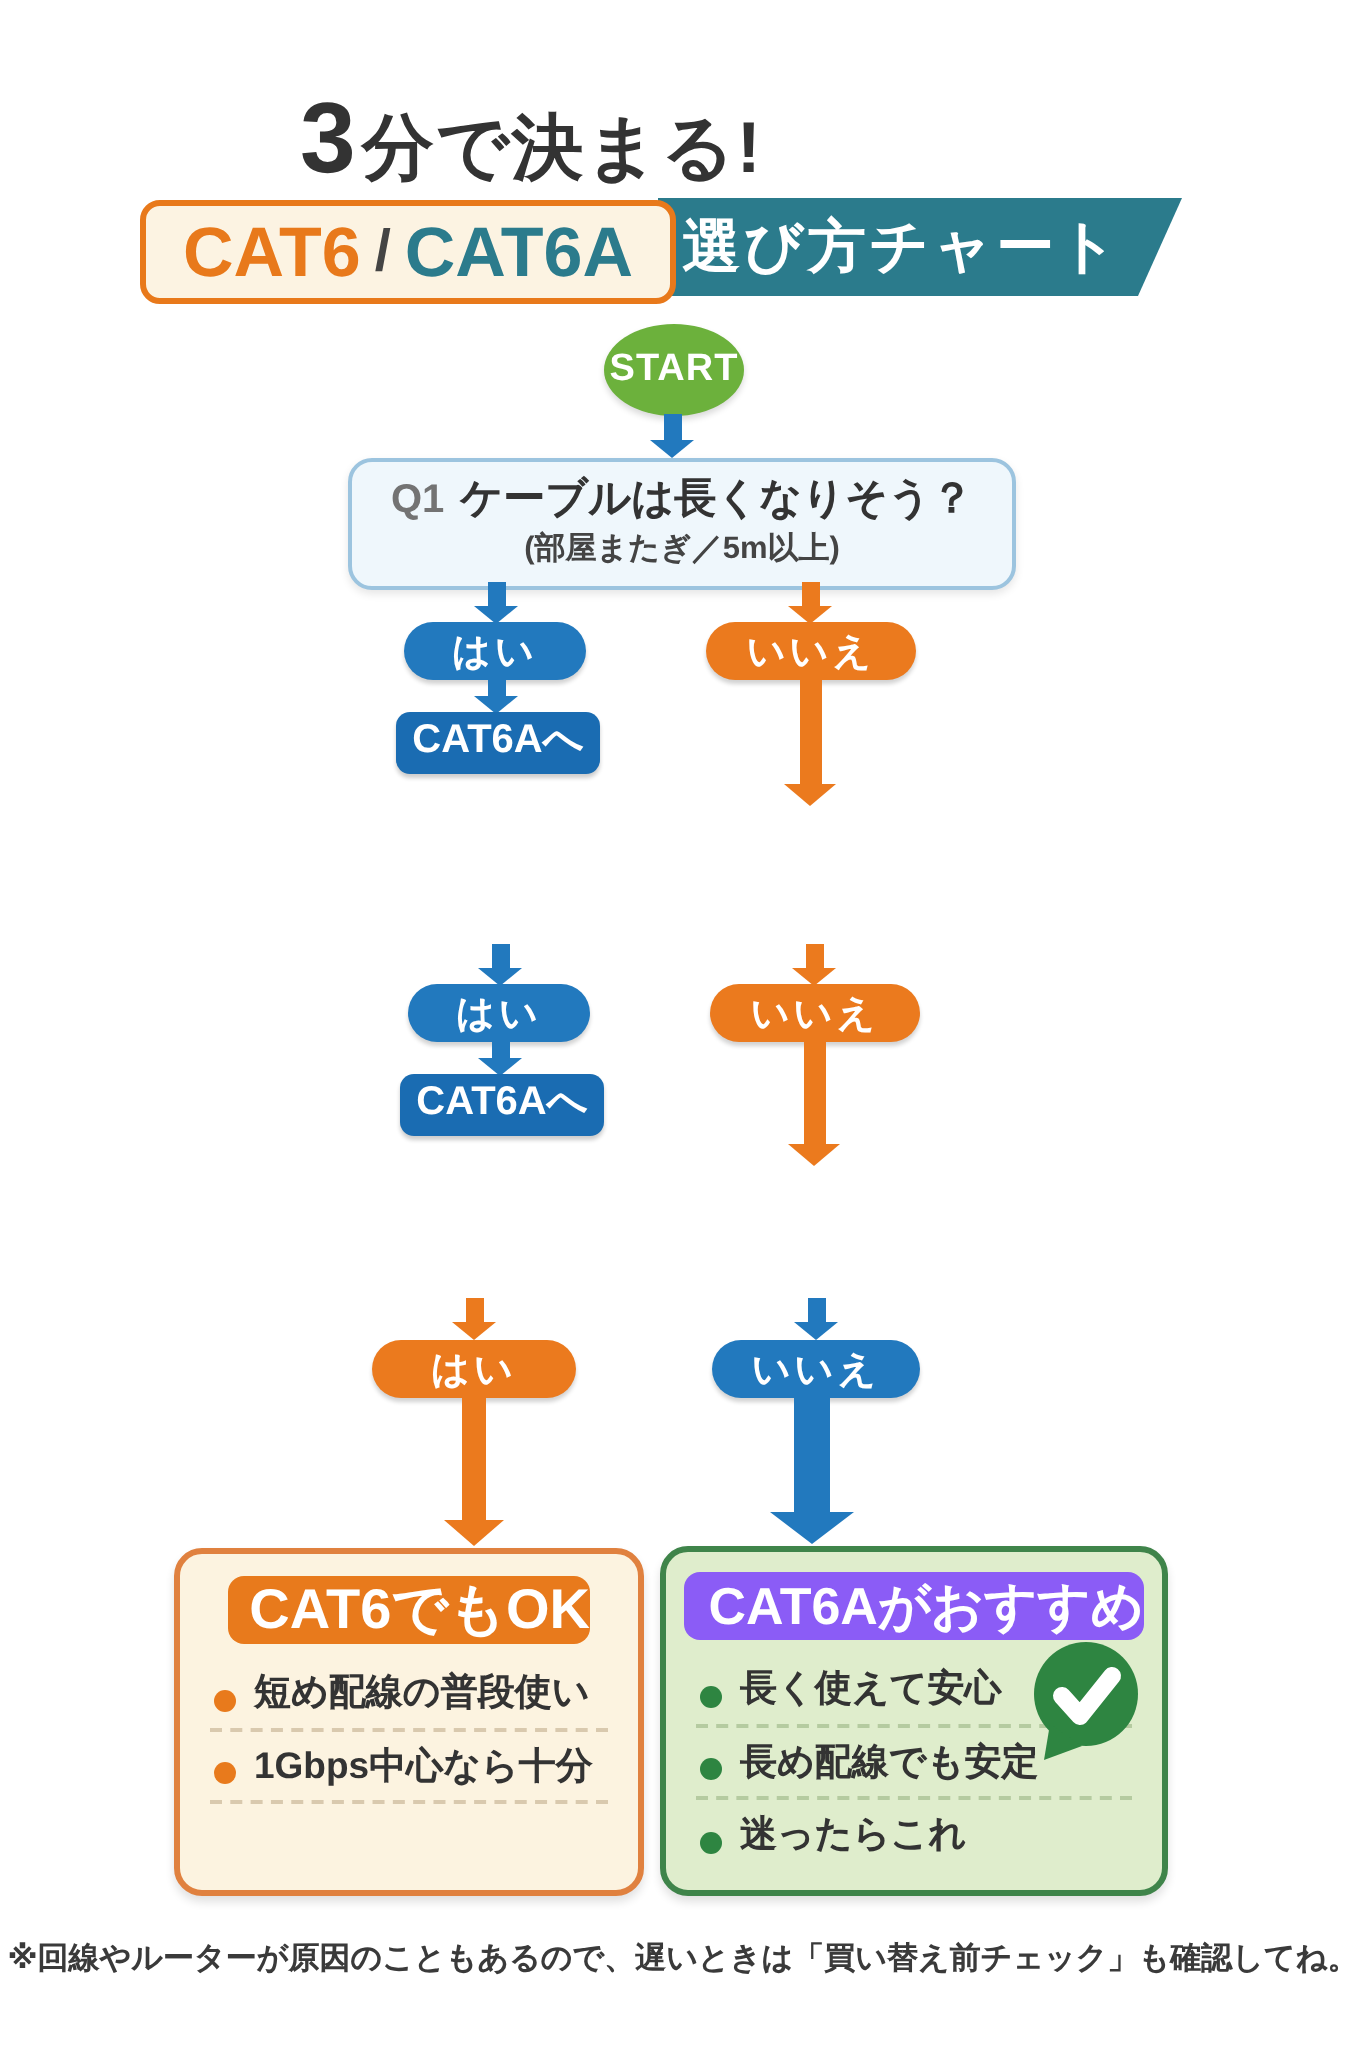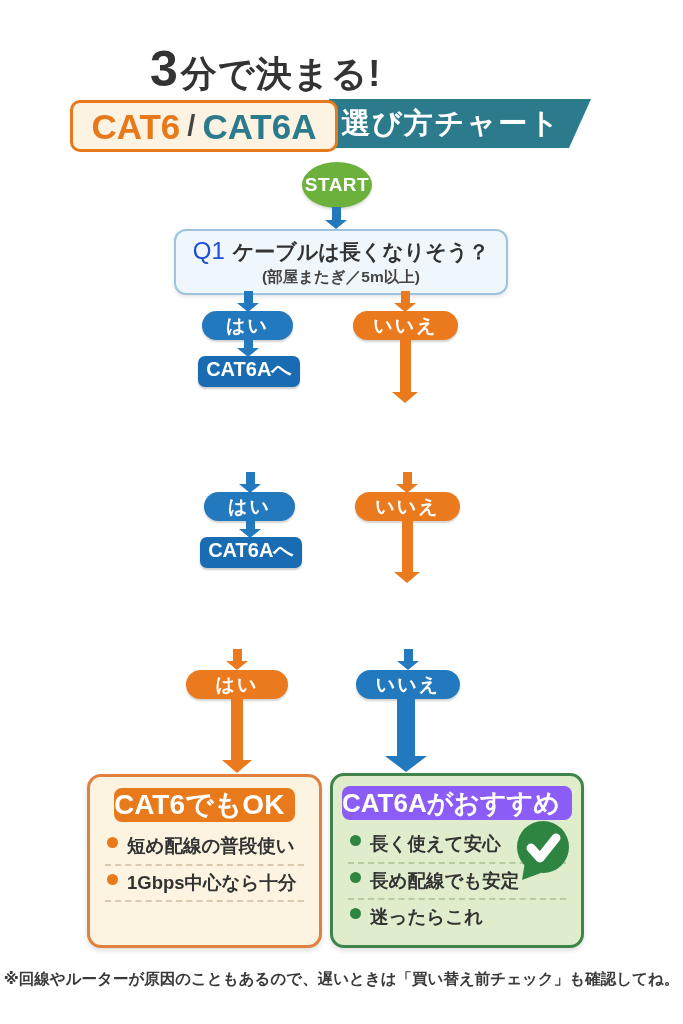--- a/index.html
+++ b/index.html
@@ -25,21 +25,21 @@
 
   
   .start{left:302px;top:162px;width:70px;height:46px;border-radius:50%;background:#6CB13C;
          display:flex;align-items:center;justify-content:center;box-shadow:0 2px 3px rgba(0,0,0,.15);}
   .start span{color:#fff;font-size:19px;font-weight:800;letter-spacing:.5px;}
 
   
   .qbox{background:#EFF7FC;border:2px solid #9CC4DF;border-radius:12px;
         box-shadow:0 2px 4px rgba(0,0,0,.10);display:flex;flex-direction:column;align-items:center;}
   .qline{display:flex;align-items:center;gap:8px;margin-top:8px;}
-  .qid{font-size:24px;font-weight:400;color:#1d4ed8;line-height:1;}
+  .qid{font-size:20px;font-weight:700;color:#737373;line-height:1;}
   .qtext{font-size:21px;font-weight:800;color:#333;line-height:1;}
   .qsub{font-size:15.5px;font-weight:700;color:#444;margin-top:4px;}
 
   
   .pill{border-radius:15px;display:flex;align-items:center;justify-content:center;
         box-shadow:0 2px 2px rgba(0,0,0,.18);}
   .pill span{color:#fff;font-size:19px;font-weight:800;letter-spacing:2px;}
   .pill.blue{background:#2279BE;}
   .pill.orange{background:#EB7A1E;}
   .goto{background:#1A6CB2;border-radius:7px;display:flex;align-items:flex-start;justify-content:center;
@@ -54,28 +54,28 @@
   .a-m .shaft{width:11px;} .a-m .head{border-left:13px solid transparent;border-right:13px solid transparent;border-top-width:11px;border-top-style:solid;}
   .a-l .shaft{width:12px;} .a-l .head{border-left:15px solid transparent;border-right:15px solid transparent;border-top-width:13px;border-top-style:solid;}
   .a-xl .shaft{width:18px;}.a-xl .head{border-left:21px solid transparent;border-right:21px solid transparent;border-top-width:16px;border-top-style:solid;}
   .blue-a .shaft{background:#2279BE;} .blue-a .head{border-top-color:#2279BE;}
   .orange-a .shaft{background:#EB7A1E;} .orange-a .head{border-top-color:#EB7A1E;}
 
   
   .result{border-radius:14px;box-shadow:0 3px 5px rgba(0,0,0,.12);}
   .res-left{left:87px;top:774px;width:229px;height:168px;background:#FCF3E0;border:3px solid #E0813F;}
   .res-right{left:330px;top:773px;width:248px;height:169px;background:#DFEDCC;border:3px solid #3F844A;}
-  .res-head{height:34px;border-radius:8px;display:flex;align-items:center;justify-content:flex-start;}
+  .res-head{height:34px;border-radius:8px;display:flex;align-items:center;justify-content:flex-end;}
   .res-head span{color:#fff;font-weight:800;line-height:1;}
   .res-left .res-head{margin:11px 24px 0;background:#E87A1C;}
   .res-left .res-head span{font-size:28px;}
   .res-right .res-head{margin:10px 9px 0;background:#8b5cf6;}
   .res-right .res-head span{font-size:26px;}
   .blist{margin:7px 15px 0;}
-  .brow{display:flex;align-items:flex-start;gap:9px;padding:8px 2px;}
+  .brow{display:flex;align-items:flex-end;gap:9px;padding:8px 2px;}
   .brow.dash{border-bottom:2px dashed #D9C9AE;}
   .res-right .brow.dash{border-bottom:2px dashed #B5CBA0;}
   .dot{width:11px;height:11px;border-radius:50%;flex:0 0 auto;}
   .dot.orange{background:#E87A1C;} .dot.green{background:#2E8541;}
   .btxt{font-size:18.5px;font-weight:800;color:#333;line-height:1;}
   .check{right:4px;top:42px;width:70px;height:70px;}
 
   
   .footer{left:0;top:969px;width:100%;text-align:center;font-size:15.5px;font-weight:800;color:#3A3A3A;}
 </style>

